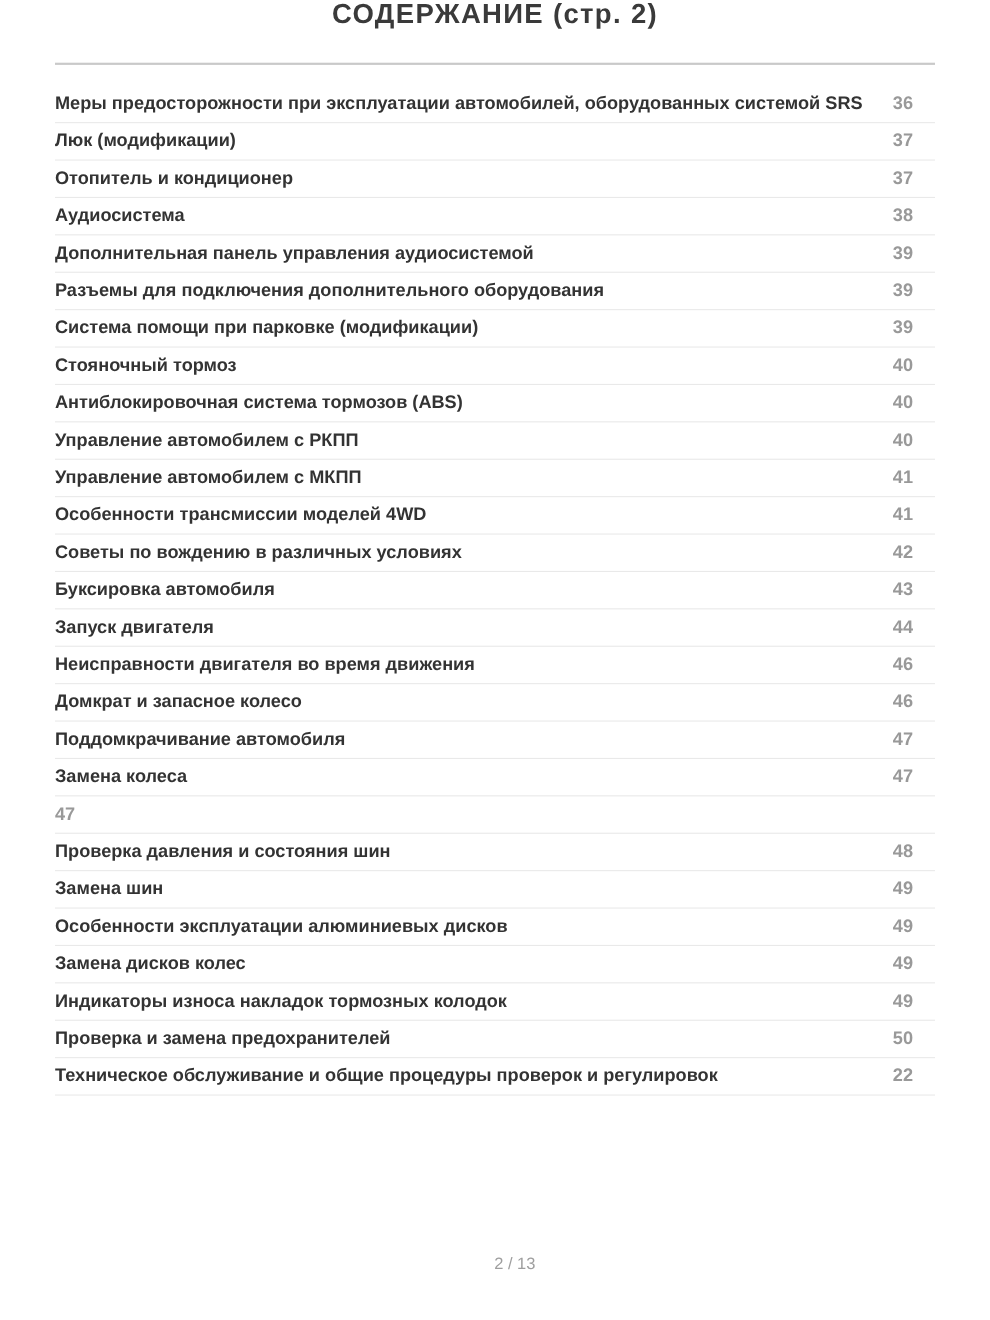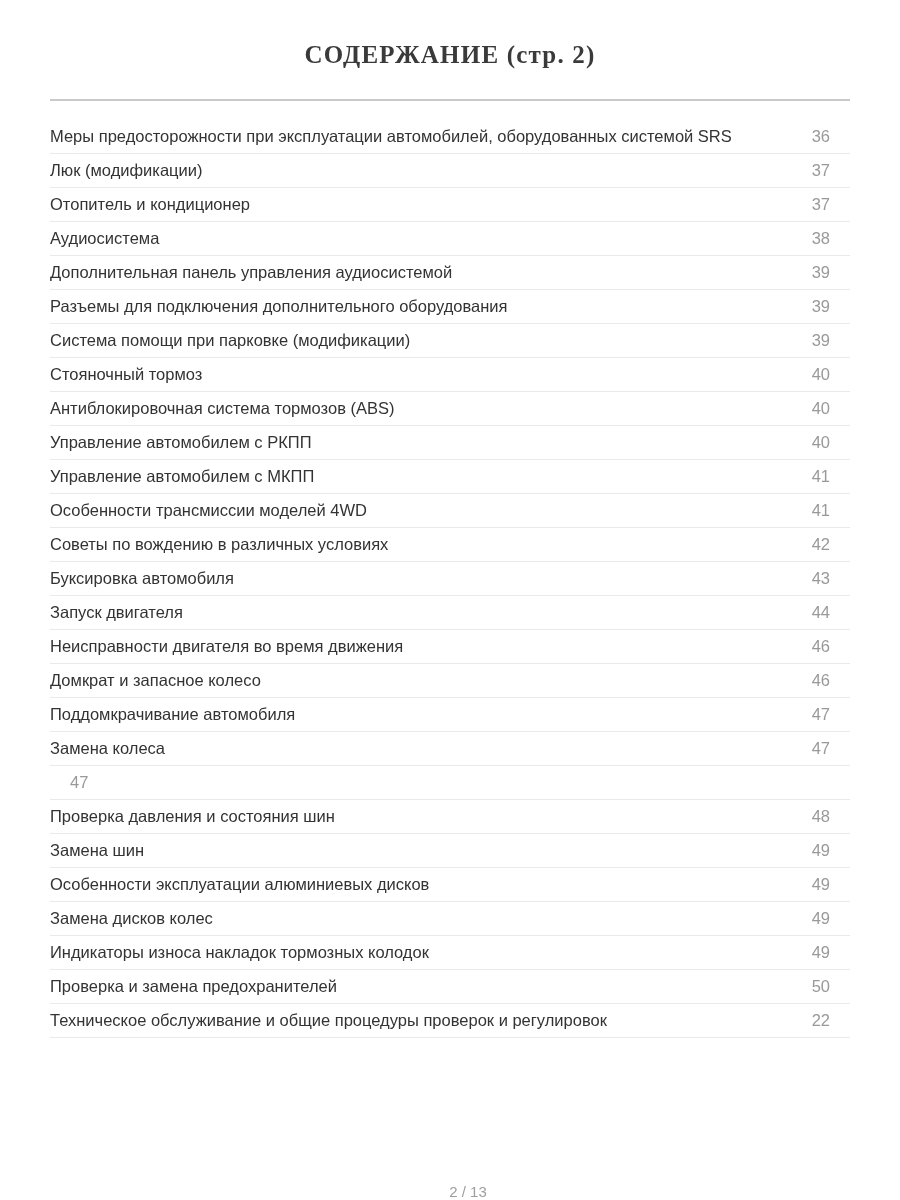--- a/index.html
+++ b/index.html
@@ -8,57 +8,55 @@
     background: #ffffff;
     font-family: "Liberation Sans", sans-serif;
     overflow: hidden;
   }
   .page {
     position: relative;
     width: 900px; height: 1200px;
     padding: 0 50px;
   }
   .page-title {
-    margin-top: 42px;
     text-align: center;
     font-size: 25px;
     line-height: 26px;
     font-weight: 700;
     letter-spacing: 1.2px;
     color: var(--c-title, #3a3a3a);
-    font-family: Liberation Serif, serif;
   }
   .title-divider {
     margin-top: 31px;
     height: 2px;
     background: var(--c-divider, #c9c9c9);
     border: none;
   }
   .toc-list {
     margin-top: 19px;
     list-style: none;
+    font-weight: bold;
   }
   .toc-row {
     height: 34px;
     display: flex;
     align-items: center;
     justify-content: space-between;
     border-bottom: 1px solid var(--c-row-border, #e9e9e9);
   }
   .toc-label {
     font-size: 16.5px;
     color: var(--c-item-text, #333333);
     white-space: nowrap;
   }
   .toc-page {
     font-size: 16.5px;
     color: var(--c-page-number, #999999);
     padding-right: 20px;
     flex-shrink: 0;
-    margin-left: 20px;
   }
   .page-footer {
     position: absolute;
     left: 0; right: 0;
     top: 1141px;
     text-align: center;
     font-size: 15px;
     color: var(--c-footer, #9e9e9e);
     padding-left: 36px;
   }

